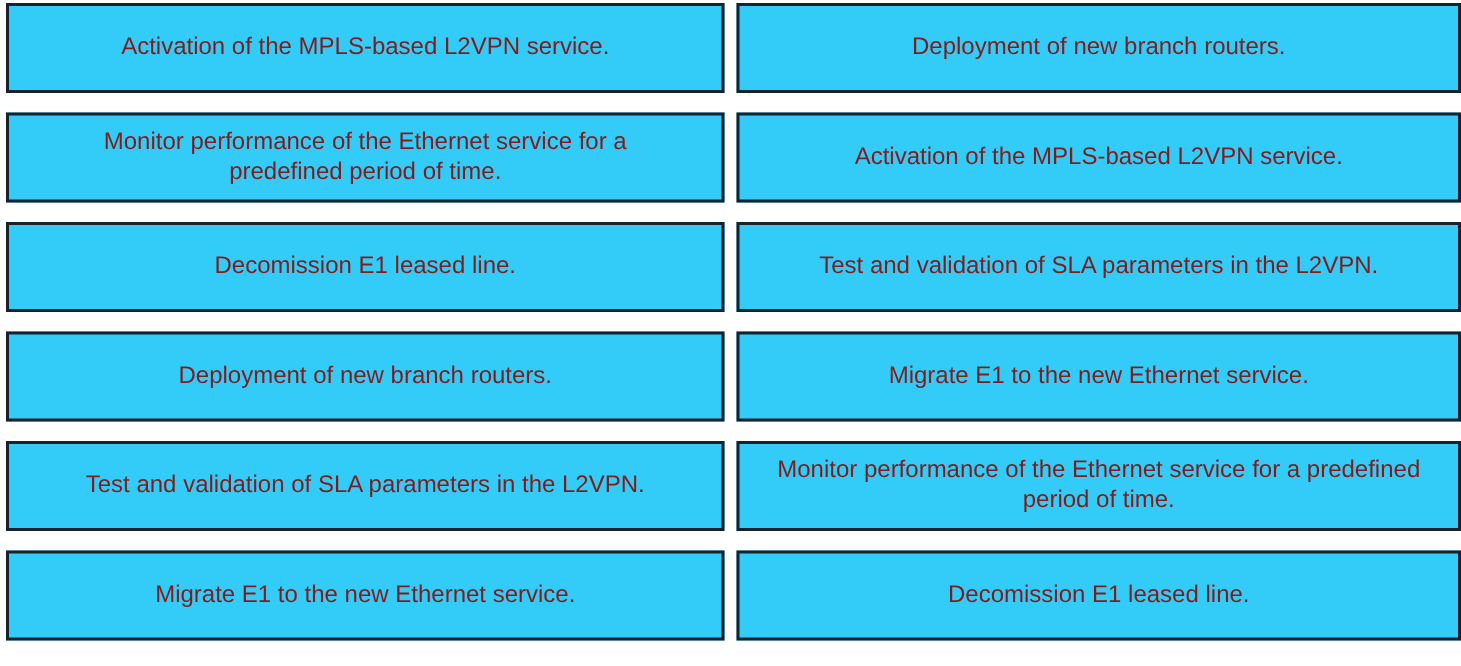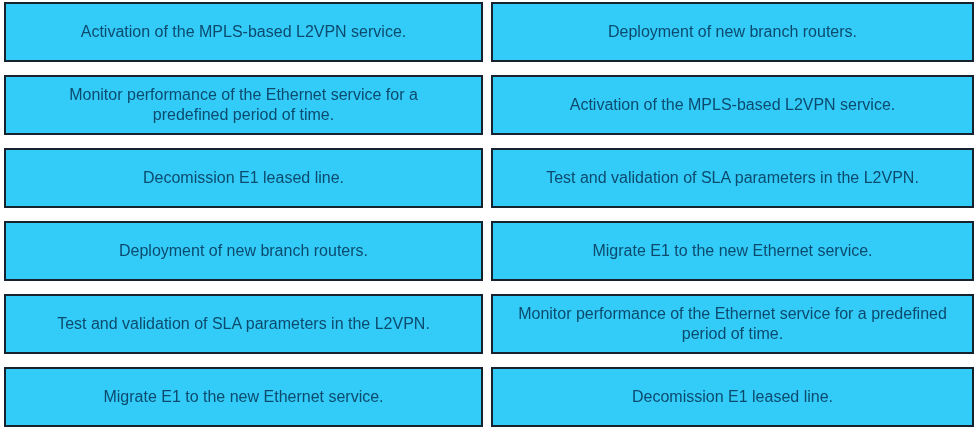--- a/index.html
+++ b/index.html
@@ -19,21 +19,21 @@
     grid-auto-rows: 60px;
     column-gap: 8px;
     row-gap: 13px;
     padding: 2px 0 0 4px;
     box-sizing: border-box;
   }
   .card {
     box-sizing: border-box;
     background: #33ccf8;
     border: 2px solid #16222e;
-    color: #0c4a6e;
+    color: #7f1d1d;
     display: flex;
     align-items: center;
     justify-content: center;
     text-align: center;
     font-size: 16px;
     line-height: 1.28;
     padding: 2px 24px;
     cursor: move;
     user-select: none;
   }

